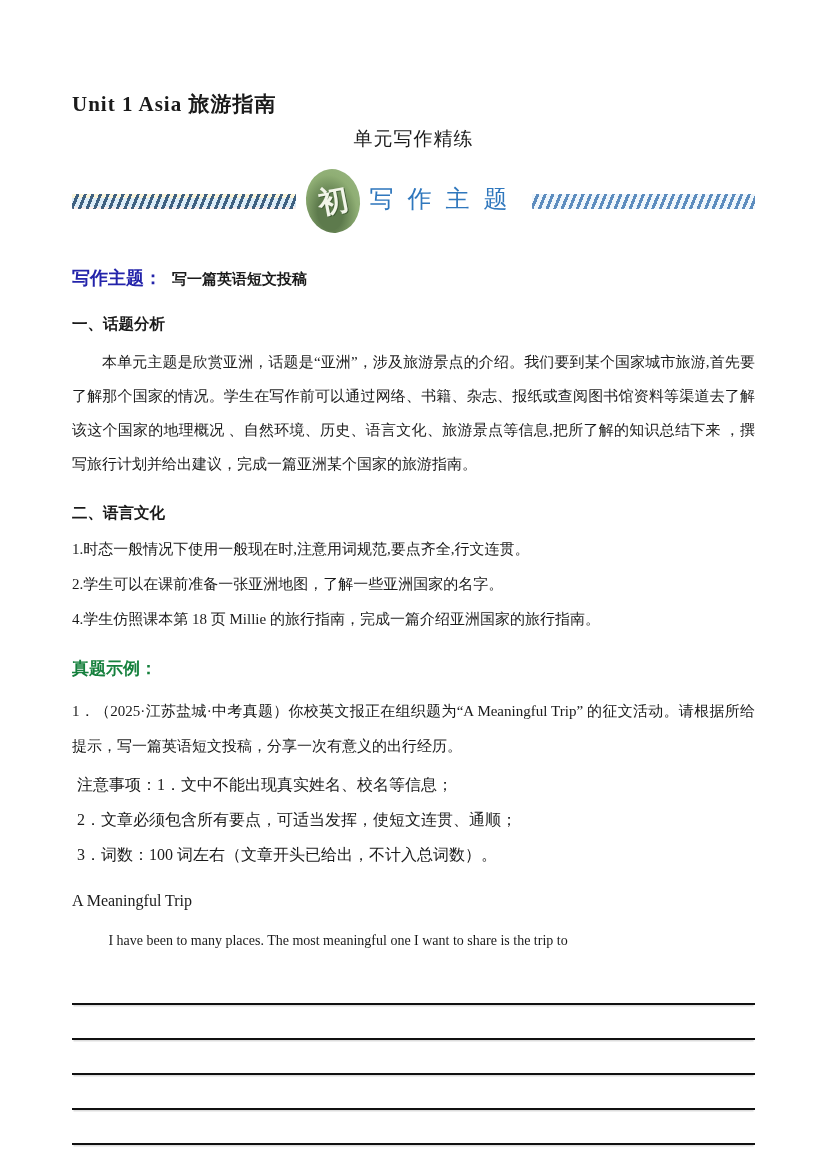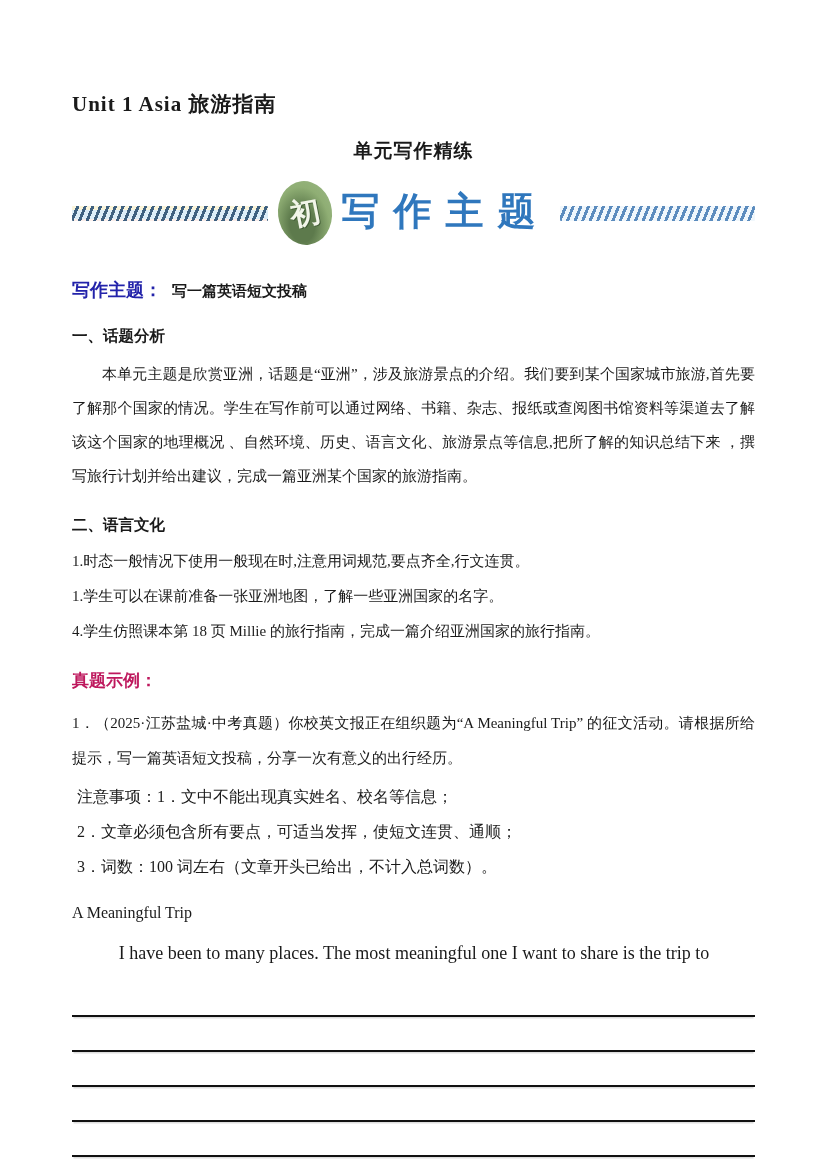--- a/index.html
+++ b/index.html
@@ -9,22 +9,22 @@
     color: #1a1a1a;
     overflow: hidden;
   }
   .page { padding: 90px 72px 0 72px; box-sizing: border-box; }
 
   .title {
     font-weight: bold; font-size: 21px;
     letter-spacing: 1px;
   }
   .subtitle {
-    text-align: center; font-weight: bold; font-size: 19px;
-    margin-top: 20px; letter-spacing: 1px;
+    text-align: center; font-weight: normal; font-size: 19px;
+    margin-top: 8px; letter-spacing: 1px;
   }
 
   .banner {
     display: flex; align-items: center; gap: 10px;
     margin-top: 16px; height: 66px;
   }
   .hatch { flex: 1; height: 15px; border-radius: 1px; }
   .hatch-left {
     background:
       repeating-linear-gradient(112deg, rgba(0,0,0,0) 0 4px, #3e6080 4px 7px),
@@ -40,21 +40,21 @@
     border-radius: 50%;
     background: radial-gradient(ellipse at 42% 68%, #5d7a4c 0 28%, #8fae74 62%, #9cb886 100%);
     transform: rotate(-7deg);
     display: flex; align-items: center; justify-content: center;
   }
   .stamp span {
     color: #f2f5e9; font-weight: bold; font-size: 30px;
     transform: rotate(-4deg); text-shadow: 1px 1px 0 #3f5a33;
   }
   .callig {
-    font-weight: bold; font-size: 38px; color: #2f77bd;
+    font-weight: normal; font-size: 24px; color: #2f77bd;
     letter-spacing: 14px; white-space: nowrap; line-height: 1;
     padding-bottom: 4px;
   }
 
   .topic-line { margin-top: 32px; line-height: 26px; }
   .topic-label {
     color: #2323aa; font-weight: bold; font-size: 18px;
     font-family: Liberation Mono, monospace;
   }
   .topic-value {
@@ -69,30 +69,30 @@
   .body-para {
     margin: 10px 0 0 0; font-size: 15px; line-height: 34px;
     text-align: justify; text-indent: 2em;
   }
   .guide-item {
     margin: 0; font-size: 15px; line-height: 35px; text-align: justify;
   }
   .guide-block { margin-top: 8px; }
 
   .exam-heading {
-    color: #be185d; font-weight: bold; font-size: 17px; margin-top: 20px;
+    color: #15803d; font-weight: bold; font-size: 17px; margin-top: 20px;
     font-family: "Liberation Sans", sans-serif;
   }
   .question { text-indent: 0; line-height: 35px; margin-top: 14px; }
   .note-line { margin: 5px; font-size: 16px; line-height: 30px; }
   .notes-block { margin-top: 6px; }
 
   .essay-title { text-align: left; font-size: 16px; margin-top: 22px; }
   .essay-opening {
-    margin: 20px 0 0 0; font-size: 18px; text-indent: 2.6em; line-height: 22px;
+    margin: 20px 0 0 0; font-size: 14px; text-indent: 2.6em; line-height: 22px;
   }
 
   .answer-lines { margin-top: 18px; }
   .answer-line {
     height: 33px;
     border-bottom: 2px solid #111;
     box-shadow: 0 3px 0 -1.5px rgba(120,120,120,0.25);
   }
 </style>
 </head>
@@ -116,21 +116,21 @@
     <span class="topic-label">写作主题：</span>
     <span class="topic-value">写一篇英语短文投稿</span>
   </div>
 
   <div class="sec-heading">一、话题分析</div>
   <p class="body-para">本单元主题是欣赏亚洲，话题是“亚洲”，涉及旅游景点的介绍。我们要到某个国家城市旅游,首先要了解那个国家的情况。学生在写作前可以通过网络、书籍、杂志、报纸或查阅图书馆资料等渠道去了解该这个国家的地理概况 、自然环境、历史、语言文化、旅游景点等信息,把所了解的知识总结下来 ，撰写旅行计划并给出建议，完成一篇亚洲某个国家的旅游指南。</p>
 
   <div class="sec-heading">二、语言文化</div>
   <div class="guide-block">
     <p class="guide-item">1.时态一般情况下使用一般现在时,注意用词规范,要点齐全,行文连贯。</p>
-    <p class="guide-item">1.学生可以在课前准备一张亚洲地图，了解一些亚洲国家的名字。</p>
+    <p class="guide-item">2.学生可以在课前准备一张亚洲地图，了解一些亚洲国家的名字。</p>
     <p class="guide-item">4.学生仿照课本第 18 页 Millie  的旅行指南，完成一篇介绍亚洲国家的旅行指南。</p>
   </div>
 
   <div class="exam-heading">真题示例：</div>
   <p class="body-para question">1．（2025·江苏盐城·中考真题）你校英文报正在组织题为“A Meaningful Trip” 的征文活动。请根据所给提示，写一篇英语短文投稿，分享一次有意义的出行经历。</p>
 
   <div class="notes-block">
     <p class="note-line">注意事项：1．文中不能出现真实姓名、校名等信息；</p>
     <p class="note-line">2．文章必须包含所有要点，可适当发挥，使短文连贯、通顺；</p>
     <p class="note-line">3．词数：100 词左右（文章开头已给出，不计入总词数）。</p>

